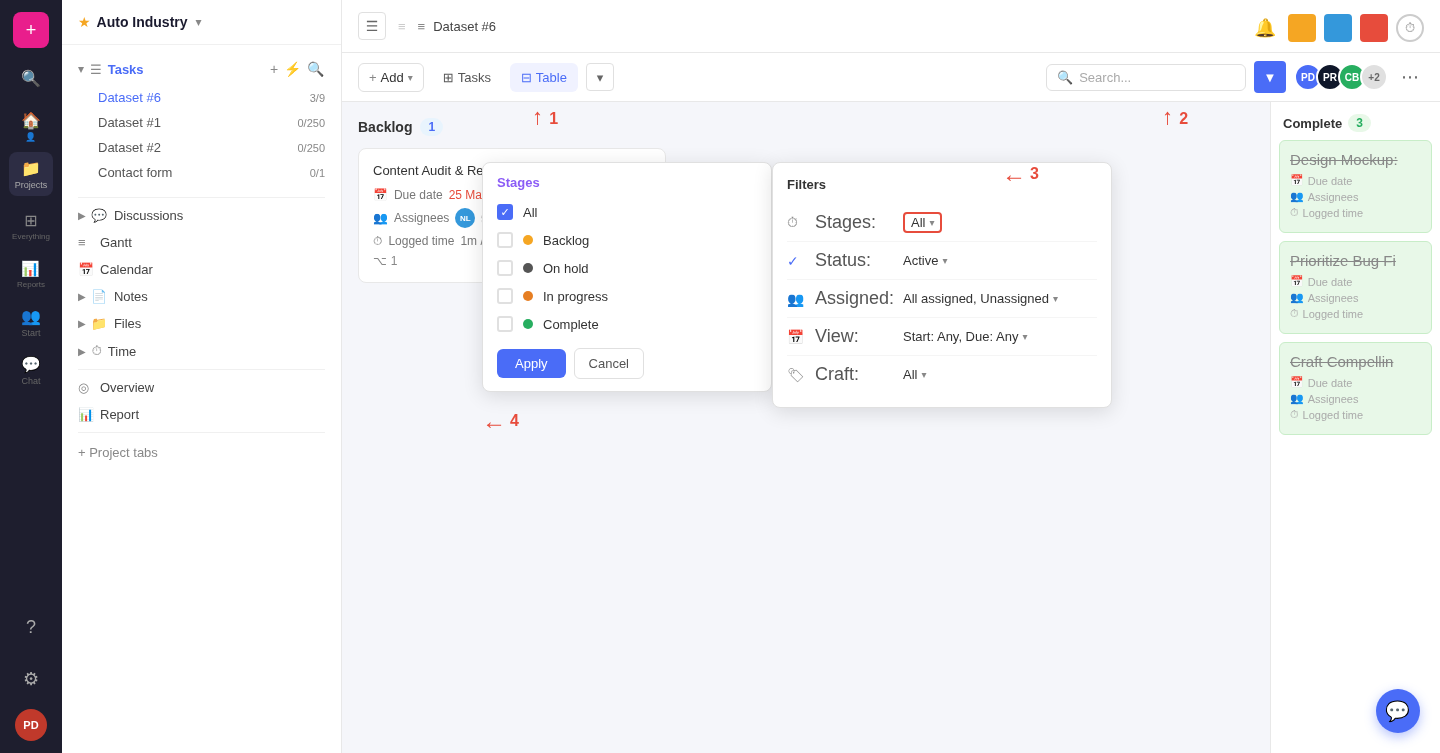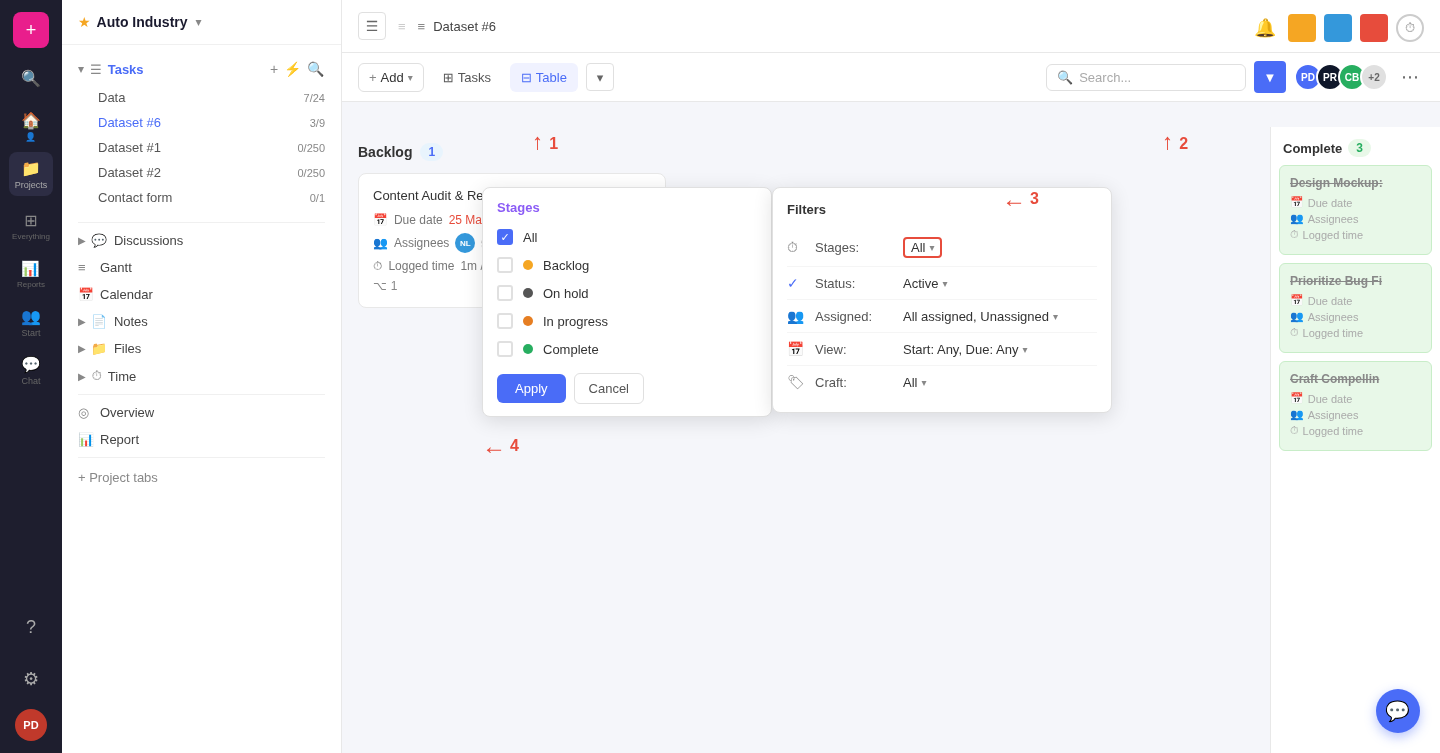--- a/index.html
+++ b/index.html
@@ -372,21 +372,21 @@
     }
     .filter-row {
       display: flex;
       align-items: center;
       gap: 8px;
       padding: 8px 0;
       border-bottom: 1px solid #f5f5f5;
     }
     .filter-row:last-child { border-bottom: none; }
     .filter-icon { font-size: 14px; color: #888; width: 20px; }
-    .filter-label { font-size: 13px; color: #555; width: 80px; }
+    .filter-label { font-size: 18px; color: #555; width: 80px; }
     .filter-value {
       display: flex;
       align-items: center;
       gap: 4px;
       font-size: 13px;
       color: #333;
       cursor: pointer;
     }
     .filter-value .caret { color: #888; font-size: 10px; }
     .filter-checkmark { color: #4a6cf7; font-size: 14px; width: 20px; }
@@ -399,21 +399,21 @@
       align-items: center;
       gap: 6px;
     }
     .complete-card {
       background: #e8f8e8;
       border-radius: 6px;
       margin: 0 8px 8px 8px;
       padding: 10px;
       border: 1px solid #c8edc8;
     }
-    .complete-card .c-name { font-size: 12px; font-weight: 700; color: #333; margin-bottom: 6px; text-decoration: line-through; color: #888; }
+    .complete-card .c-name { font-size: 15px; font-weight: 400; color: #333; margin-bottom: 6px; text-decoration: line-through; color: #888; }
     .complete-card .c-meta { font-size: 11px; color: #aaa; display: flex; align-items: center; gap: 4px; margin-bottom: 3px; }
     .chat-bubble {
       position: fixed;
       bottom: 20px;
       right: 20px;
       width: 44px; height: 44px;
       background: #4a6cf7;
       border-radius: 50%;
       display: flex; align-items: center; justify-content: center;
       color: white;
@@ -475,24 +475,20 @@
       <span style="color:#888;font-size:12px;">▾</span>
       <span style="font-size:13px;color:#888;">☰</span>
       <span class="tasks-label">Tasks</span>
       <div class="tasks-actions">
         <span>+</span>
         <span>⚡</span>
         <span>🔍</span>
       </div>
     </div>
 
-    <div class="sub-item">
-      <span>Data</span>
-      <span class="badge">7/24</span>
-    </div>
     <div class="sub-item active">
       <span>Dataset #6</span>
       <span class="badge">3/9</span>
     </div>
     <div class="sub-item">
       <span>Dataset #1</span>
       <span class="badge">0/250</span>
     </div>
     <div class="sub-item">
       <span>Dataset #2</span>
@@ -587,21 +583,21 @@
     </div>
     <div class="avatar-row">
       <div class="av pd">PD</div>
       <div class="av pr">PR</div>
       <div class="av cb">CB</div>
       <div class="av more">+2</div>
     </div>
     <div class="more-btn">⋯</div>
   </div>
 
-  <div class="board-area" style="position:relative;margin-top:25px;">
+  <div class="board-area" style="position:relative;">
 
     <div style="position:absolute; left:0; top:0; width:340px; padding:16px;">
       <div class="col-header">
         <span>Backlog</span>
         <span class="col-badge">1</span>
       </div>
       <div class="task-card">
         <div class="task-name">Content Audit &amp; Refresh</div>
         <div class="task-meta">
           <span class="meta-icon">📅</span>

